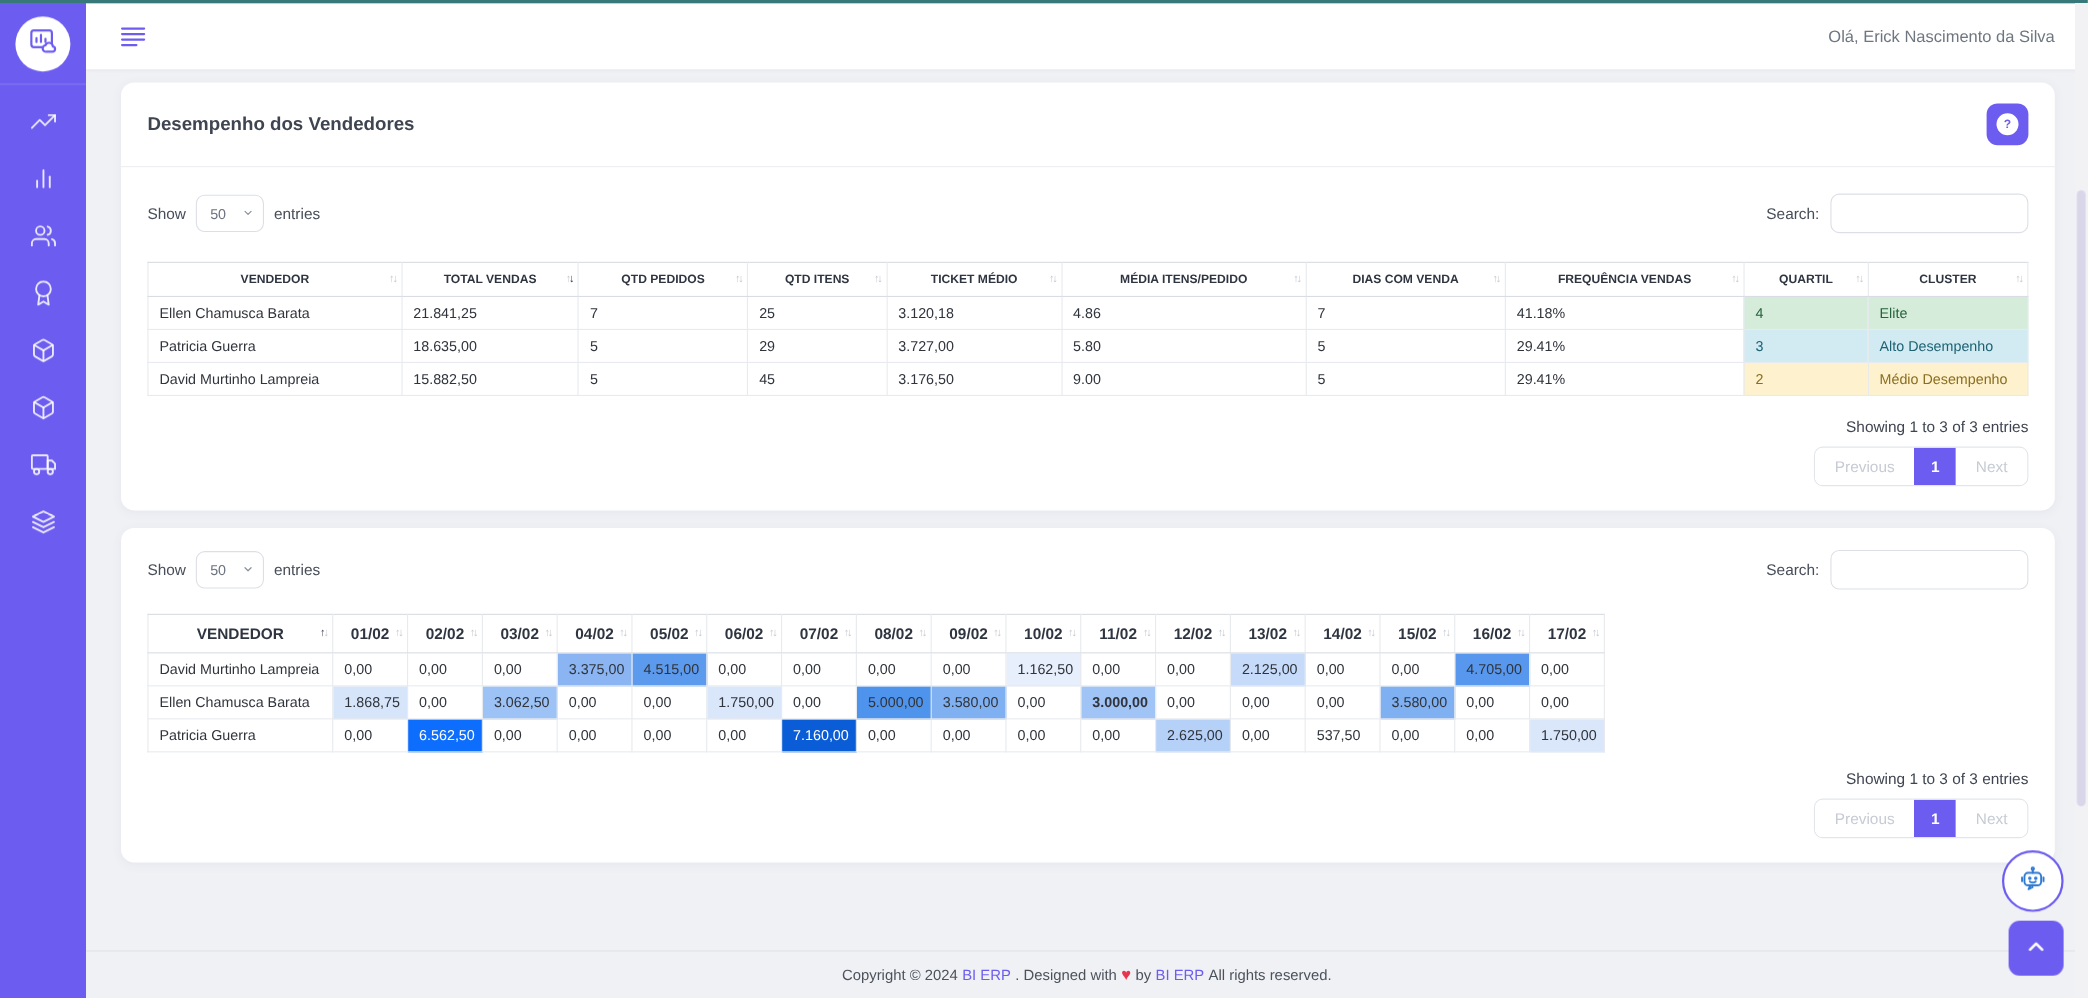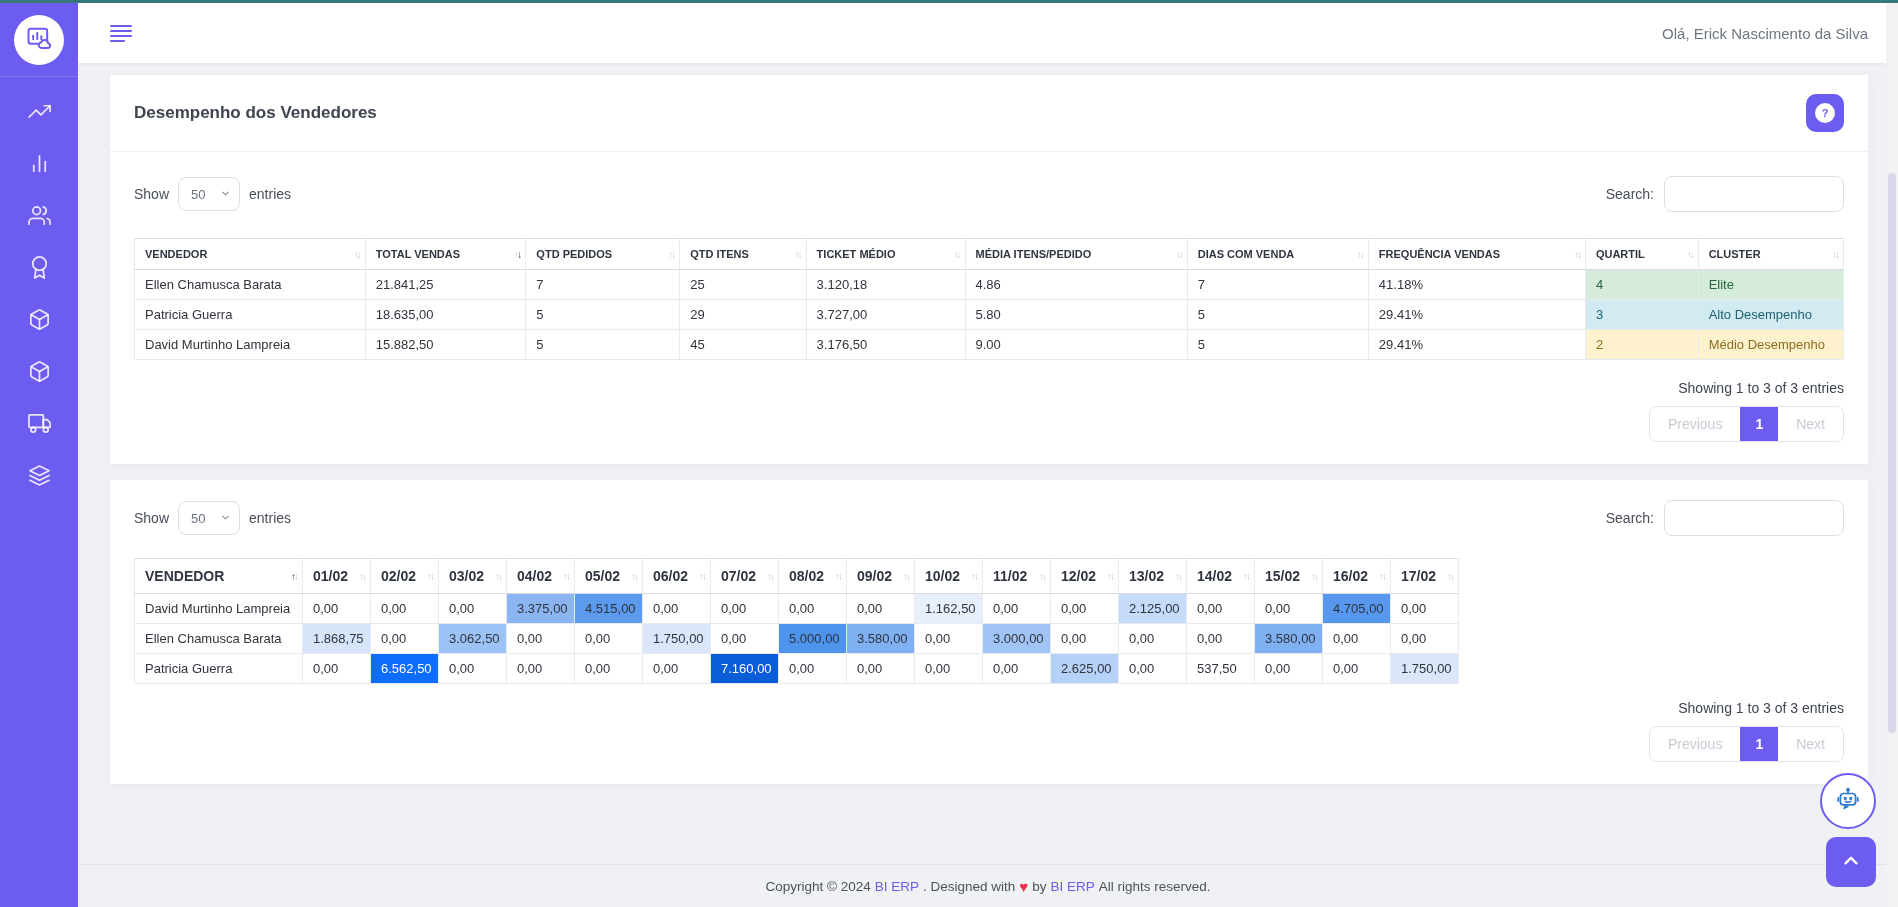--- a/index.html
+++ b/index.html
@@ -24,21 +24,21 @@
   .topbar { position:fixed; top:3px; left:78px; right:0; height:60px; background:#fff;
     display:flex; align-items:center; justify-content:space-between; padding:16px 30px;
     box-shadow:0 1px 4px rgba(40,40,70,.06); z-index:60;gap:32px; }
   .hamburger { display:flex; flex-direction:column; gap:3px; cursor:pointer; padding:6px 2px; }
   .hamburger i { display:block; height:2px; width:22px; background:#6d5cf0; border-radius:2px; }
   .hamburger i:nth-child(4) { width:15px; }
   .greeting { font-size:15px; color:#6e7680; }
 
   
   .main { position:absolute; top:63px; left:78px; right:0; bottom:43px; padding:12px 30px 0 32px; }
-  .card { background:#fff; border-radius:0; box-shadow:0 2px 10px rgba(80,80,120,.06); margin-bottom:16px; }
+  .card { background:#fff; border-radius:12px; box-shadow:0 2px 10px rgba(80,80,120,.06); margin-bottom:16px; }
   .card-header { display:flex; align-items:center; justify-content:space-between;
     padding:19px 24px; border-bottom:1px solid #eceef2; }
   .card-title { font-size:17px; font-weight:bold; color:#3e4450; }
   .help-btn { width:38px; height:38px; background:#6d5cf0; border:none; border-radius:10px;
     display:flex; align-items:center; justify-content:center; cursor:pointer; }
   .help-badge { width:20px; height:20px; background:#fff; border-radius:50%;
     display:flex; align-items:center; justify-content:center;
     font-size:11px; font-weight:bold; color:#6d5cf0; }
   .card-body { padding:24px 24px 22px; }
   .card-body.tight { padding-top:20px; }
@@ -48,21 +48,21 @@
   .page-size-select { display:flex; align-items:center; justify-content:space-between;
     width:62px; height:34px; border:1px solid #dcе0e6; border:1px solid #dce0e6; border-radius:8px;
     padding:0 8px 0 12px; color:#6b7280; font-size:13px; background:#fff; cursor:pointer; }
   .page-size-select svg { width:11px; height:11px; color:#8b919c; }
   .search-group { display:flex; align-items:center; gap:10px; font-size:14px; color:#474d59; }
   .search-input { width:180px; height:36px; border:1px solid #dce0e6; border-radius:8px;
     background:#fff; outline:none; padding:0 10px; font-size:13px; color:#3d4250; }
 
   table { border-collapse:collapse; font-size:13px; color:#30343c; }
   th, td { border:1px solid #e7eaee; text-align:left; }
-  thead th { border-top:1px solid #d9dde3; border-bottom:1px solid #d9dde3; }
+  thead th { border-top:1px solid #d9dde3; border-bottom:1px solid #d9dde3;text-align:center; }
   th { padding:9px 10px; font-size:11px; color:#2f3540; white-space:nowrap; position:relative; cursor:pointer; }
   td { padding:7px 10px; white-space:nowrap; }
   .tbl-perf { width:100%; }
   .tbl-sales { width:1324px; table-layout:fixed; }
   .tbl-sales th { font-size:14px; }
   .sort { position:absolute; right:5px; top:50%; transform:translateY(-50%);
     font-size:10px; color:#c4c9d1; letter-spacing:-2px; font-style:normal; }
   .sort i { font-style:normal; }
   .sort i.on { color:#3a404c; }
   .tier-cell { font-size:13px; }
@@ -361,21 +361,21 @@
               <td style="background: rgb(215, 229, 251);">1.868,75</td>
               <td>0,00</td>
               <td style="background: rgb(157, 194, 245);">3.062,50</td>
               <td>0,00</td>
               <td>0,00</td>
               <td style="background: rgb(218, 231, 251);">1.750,00</td>
               <td>0,00</td>
               <td style="background: rgb(78, 147, 236);">5.000,00</td>
               <td style="background: rgb(127, 176, 241);">3.580,00</td>
               <td>0,00</td>
-              <td style="background: rgb(160, 196, 245);">3.000,00</td>
+              <td style="background: rgb(160, 196, 245); font-weight: bold;">3.000,00</td>
               <td>0,00</td>
               <td>0,00</td>
               <td>0,00</td>
               <td style="background: rgb(127, 176, 241);">3.580,00</td>
               <td>0,00</td>
               <td>0,00</td>
             </tr>
             <tr>
               <td>Patricia Guerra</td>
               <td>0,00</td>

